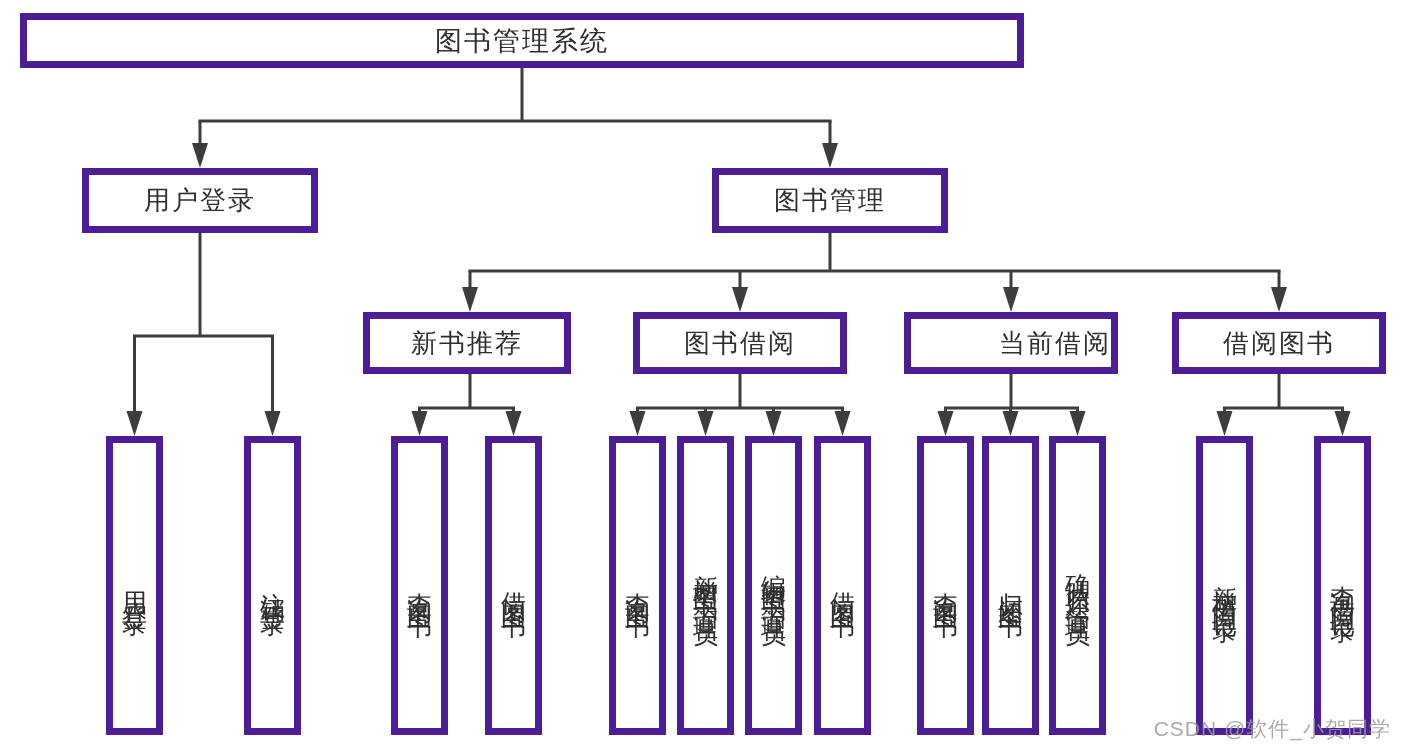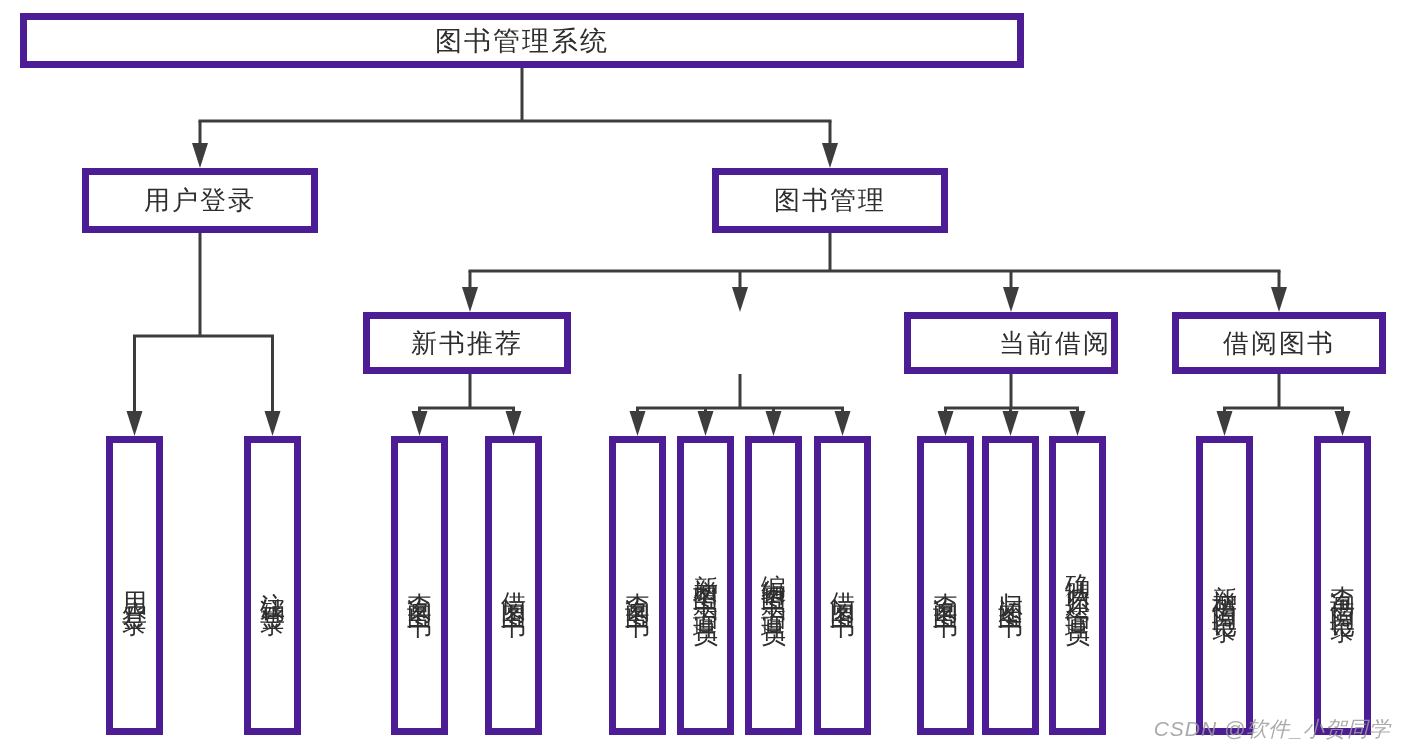--- a/index.html
+++ b/index.html
@@ -15,21 +15,21 @@
     display:flex;align-items:center;justify-content:center;font-family:Liberation Serif, serif;
   }
   .lbl{font-size:26px;letter-spacing:2px;white-space:nowrap;color:#2e2e2e;}
   .root .lbl{font-size:27px;}
   .box.v .lbl{
     writing-mode:vertical-rl;text-orientation:mixed;
     font-size:25px;letter-spacing:7px;white-space:normal;line-height:1;
   }
   .watermark{
     position:absolute;right:14px;bottom:4px;font-size:21px;
-    color:#9c9c9c;opacity:.85;letter-spacing:1px;z-index:5;font-style:italic;
+    color:#9c9c9c;opacity:.85;letter-spacing:1px;z-index:5;
   }
 </style>
 </head>
 <body>
 
 <div class="canvas">
 
   <svg class="connectors" xmlns="http://www.w3.org/2000/svg">
       <line x1="522" y1="68" x2="522" y2="121"></line>
       <line x1="198.5" y1="121" x2="831.5" y2="121"></line>
@@ -92,20 +92,23 @@
   <div class="box" style="left:82px;top:168px;width:236px;height:65px;">
     <span class="lbl">用户登录</span>
   </div>
   <div class="box" style="left:712px;top:168px;width:236px;height:65px;">
     <span class="lbl">图书管理</span>
   </div>
 
   <div class="box" style="left:363px;top:312px;width:208px;height:62px;text-align:right;">
     <span class="lbl">新书推荐</span>
   </div>
+  <div class="box" style="left:633px;top:312px;width:214px;height:62px;">
+    <span class="lbl">图书借阅</span>
+  </div>
   <div class="box" style="left:904px;top:312px;width:214px;height:62px;justify-content:flex-end;">
     <span class="lbl">当前借阅</span>
   </div>
   <div class="box" style="left:1172px;top:312px;width:214px;height:62px;">
     <span class="lbl">借阅图书</span>
   </div>
 
   <div class="box v" style="left:106px;top:436px;width:57px;height:299px;">
     <span class="lbl">用户登录</span>
   </div>

